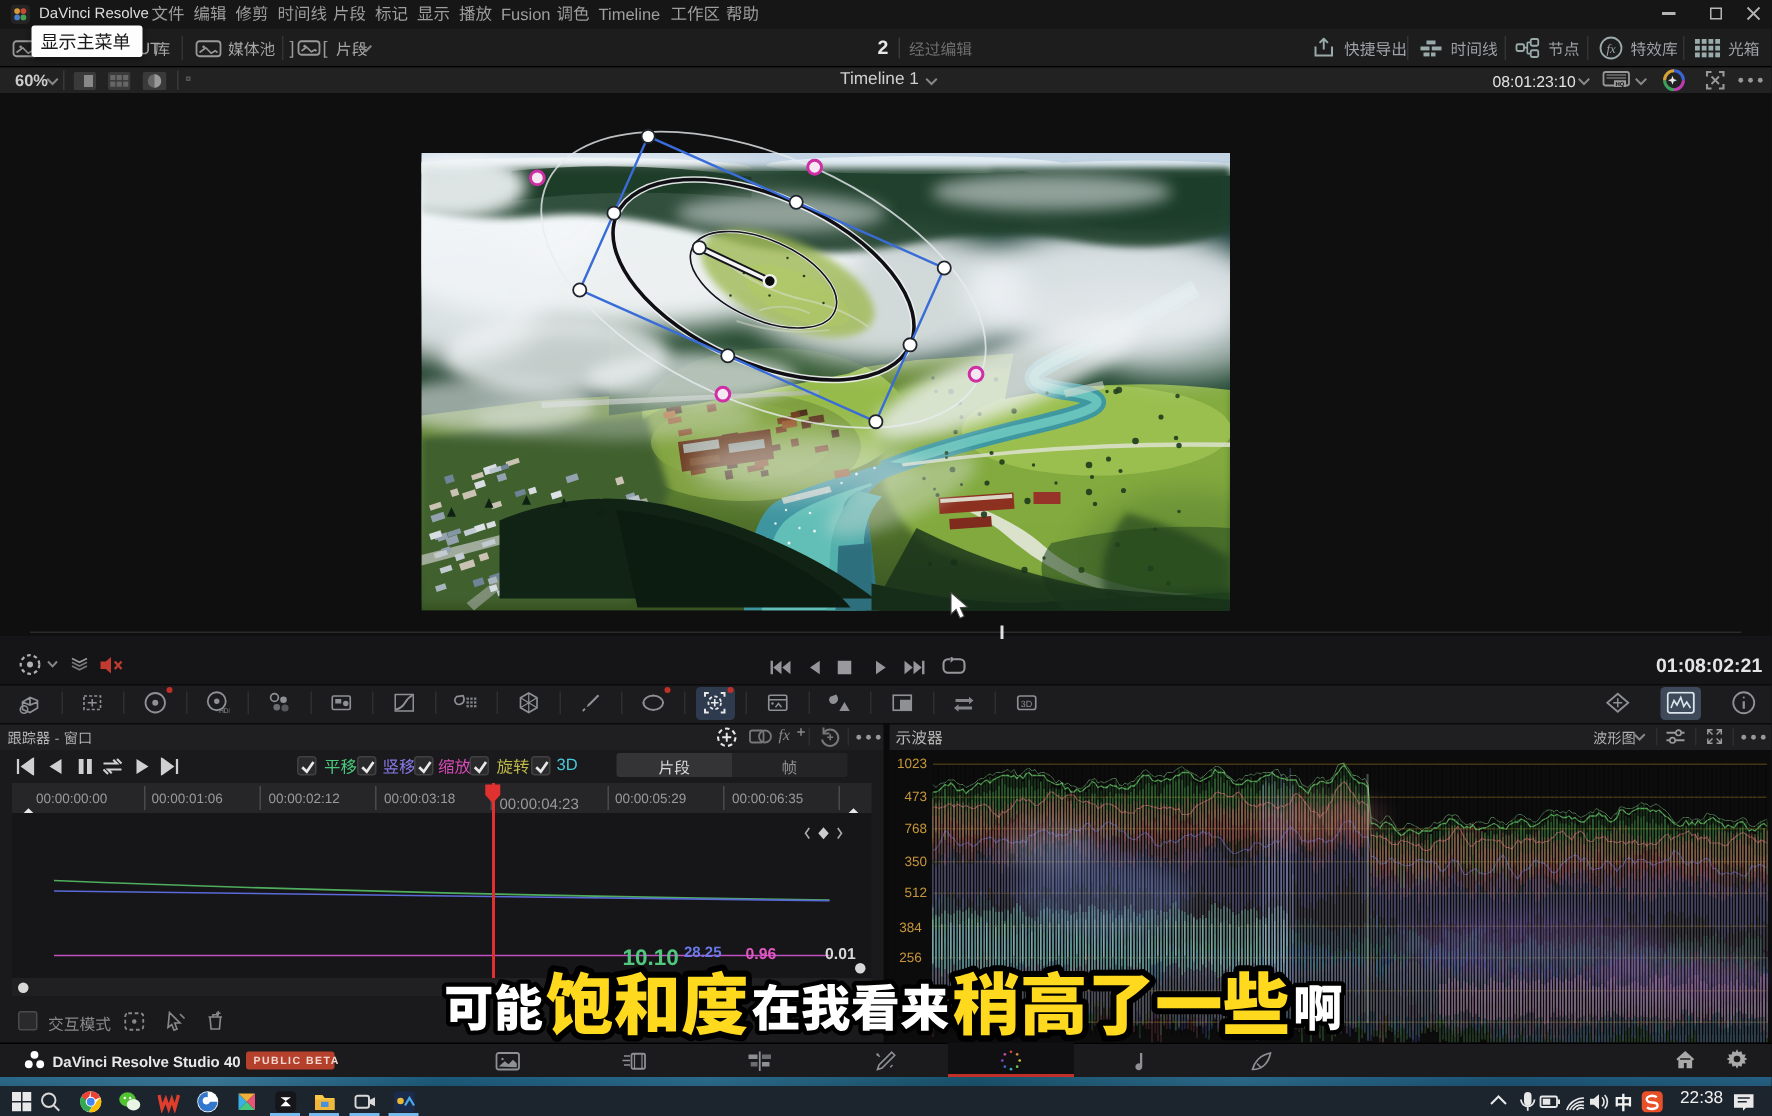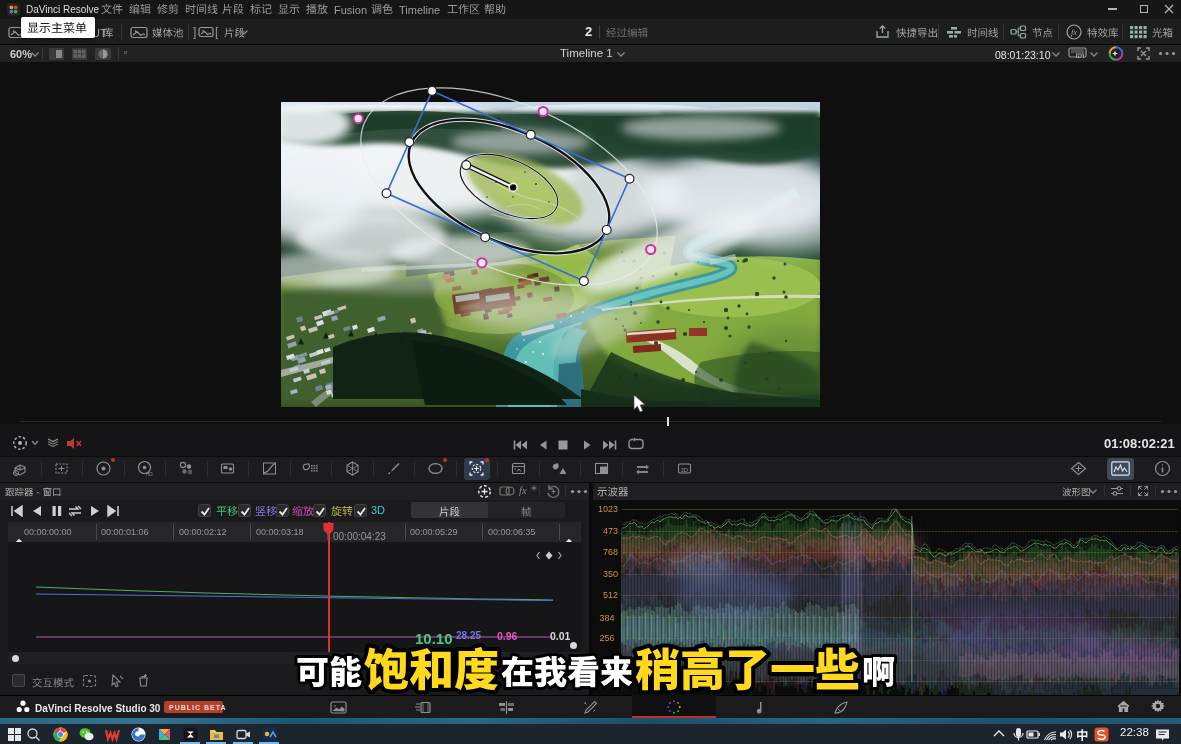--- a/index.html
+++ b/index.html
@@ -915,21 +915,21 @@
   </svg>
 <svg style="position:absolute;left:860px;top:651px;overflow:visible;z-index:30" width="39" height="43">
     <path transform="translate(2,33)" d="M14.6 -6.7V-23H15.5C15.3 -20.8 15.1 -18.3 14.8 -15.7C15.8 -12.6 16.1 -10.9 16.1 -9.3C16.1 -8.2 16 -7.2 15.8 -6.9C15.7 -6.7 15.5 -6.7 15.2 -6.7ZM19.7 -20.5V-10.8C19.4 -12.2 18.9 -14 18.1 -16.2C18.6 -19.2 19.1 -22.1 19.5 -24.6V-22.3H27.4V-2.2C27.4 -1.7 27.3 -1.6 26.8 -1.6C26.3 -1.6 24.8 -1.5 23.3 -1.6C23.9 -0.5 24.6 1.7 24.8 2.9C26.9 2.8 28.4 2.7 29.6 2C30.9 1.3 31.1 -0.1 31.1 -2.1V-22.3H32.1V-26.9H19.5V-26L16.9 -27.2L16.4 -27.1H11V3.1H14.6V-6.3C15 -5.4 15.2 -4.1 15.3 -3.2C15.8 -3.2 16.4 -3.2 16.8 -3.3C17.5 -3.4 18 -3.6 18.4 -4C19.1 -4.6 19.5 -5.6 19.7 -7V-3H22.6V-4.9H26.6V-20.5ZM1.9 -25.9V-1.6H5.4V-4.6H10V-25.9ZM5.4 -21.2H6.5V-9.2H5.4ZM22.6 -9.2V-16.3H23.5V-9.2Z" fill="#ffffff" stroke="#000" stroke-width="5.9" stroke-linejoin="round" paint-order="stroke"></path>
   </svg>
 <div class="row" style="top:695px;height:23px;background:#1b1b1d;border-top:1px solid #000"></div>
 <svg class="abs" style="left:16px;top:700px" width="14" height="13" viewBox="0 0 14 13">
 <circle cx="7" cy="3.2" r="2.6" fill="#fff"></circle>
     <circle cx="3.2" cy="9.5" r="2.6" fill="#fff"></circle>
     <circle cx="10.8" cy="9.5" r="2.6" fill="#fff"></circle>
   </svg>
-<div class="t" style="left:35px;top:702.5px;font-size:10px;font-weight:bold;color:#e8e8e8">DaVinci Resolve Studio 30</div>
+<div class="t" style="left:35px;top:702.5px;font-size:10px;font-weight:bold;color:#e8e8e8">DaVinci Resolve Studio 40</div>
 <div class="abs" style="left:164px;top:701px;width:59px;height:12px;background:#b5402c;border-radius:2px"></div>
 <div class="t" style="left:169px;top:703.5px;font-size:7px;font-weight:bold;color:#f0d8d0;letter-spacing:1px">PUBLIC BETA</div>
 <svg class="abs" style="left:330px;top:700px" width="17" height="15" viewBox="0 0 17 15">
     <rect x="1" y="2" width="15" height="11" rx="1.5" fill="none" stroke="#8e9094" stroke-width="1.2"></rect>
     <circle cx="5" cy="6" r="0.8" fill="#8e9094"></circle>
     <path d="M2.5 11 L6.5 7.5 L9 9.5 L12 6.5 L14.5 9 V11.5Z" fill="#8e9094"></path>
   </svg>
 <svg class="abs" style="left:414px;top:700px" width="17" height="15" viewBox="0 0 17 15">
     <path d="M2 4 h4 M1 7 h5 M2 10 h4" stroke="#8e9094" stroke-width="1.1"></path>
     <rect x="7" y="2.5" width="9" height="10" rx="1" fill="none" stroke="#8e9094" stroke-width="1.2"></rect>

